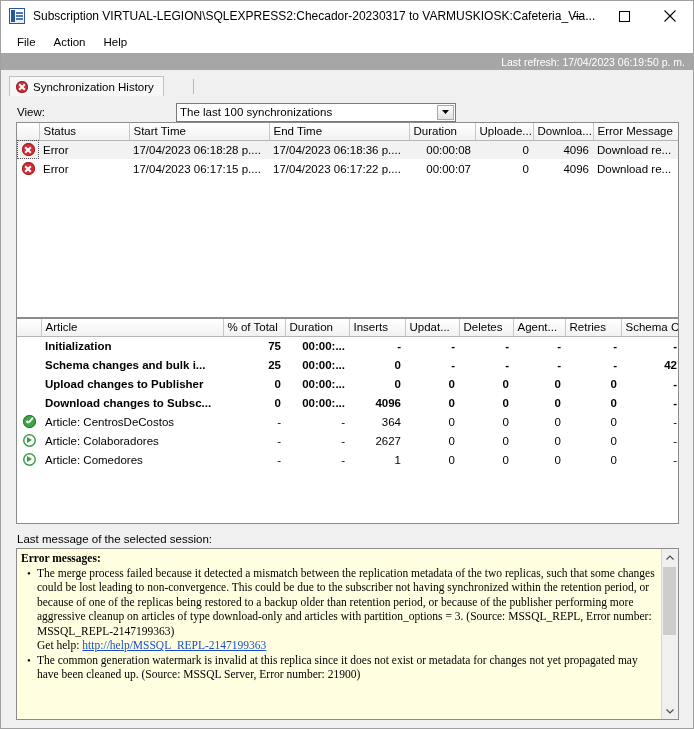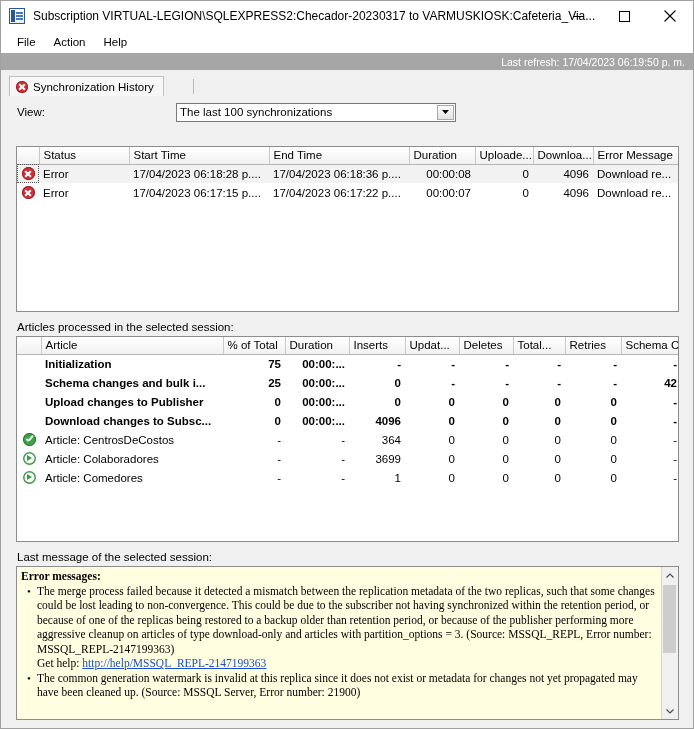--- a/index.html
+++ b/index.html
@@ -363,21 +363,21 @@
         <span>The last 100 synchronizations</span>
         <span class="combo-arrow">
           <svg width="7" height="4" viewBox="0 0 7 4">
               <polygon points="0,0 7,0 3.5,4" fill="#000"></polygon>
             </svg>
         </span>
       </div>
     </div>
 
 
-    <div class="grid-wrap" style="height:166px;margin-top:24px;">
+    <div class="grid-wrap" style="height:196px;">
       <table class="grid">
         <colgroup>
           <col style="width:22px">
             <col style="width:90px">
             <col style="width:140px">
             <col style="width:140px">
           <col style="width:66px">
             <col style="width:58px">
             <col style="width:60px">
             <col style="width:88px">
@@ -412,21 +412,20 @@
             <td>17/04/2023 06:17:22 p....</td>
             <td class="num">00:00:07</td>
             <td class="num">0</td>
             <td class="num">4096</td>
             <td>Download re...</td>
           </tr>
         </tbody>
       </table>
     </div>
 
-    <div class="sec-label">Articles processed in the selected session:</div>
 
     <div class="grid-wrap" style="height:206px;">
       <table class="grid">
         <colgroup>
           <col style="width:24px">
             <col style="width:182px">
             <col style="width:62px">
             <col style="width:64px">
           <col style="width:56px">
             <col style="width:54px">
@@ -437,21 +436,21 @@
         </colgroup>
         <thead>
           <tr>
             <th></th>
             <th>Article</th>
             <th>% of Total</th>
             <th>Duration</th>
             <th>Inserts</th>
             <th>Updat...</th>
             <th>Deletes</th>
-            <th>Total...</th>
+            <th>Agent...</th>
             <th>Retries</th>
             <th>Schema C...</th>
           </tr>
         </thead>
         <tbody>
             <tr class="bold-row">
               <td class="ic"></td>
               <td>Initialization</td>
               <td class="num">75</td>
               <td class="num">00:00:...</td>
@@ -508,21 +507,21 @@
               <td class="num">0</td>
               <td class="num">0</td>
               <td class="num">0</td>
               <td class="num">-</td>
             </tr>
             <tr>
               <td class="ic"><span class="play-icon"></span></td>
               <td>Article: Colaboradores</td>
               <td class="num">-</td>
               <td class="num">-</td>
-              <td class="num">3699</td>
+              <td class="num">2627</td>
               <td class="num">0</td>
               <td class="num">0</td>
               <td class="num">0</td>
               <td class="num">0</td>
               <td class="num">-</td>
             </tr>
             <tr>
               <td class="ic"><span class="play-icon"></span></td>
               <td>Article: Comedores</td>
               <td class="num">-</td>

